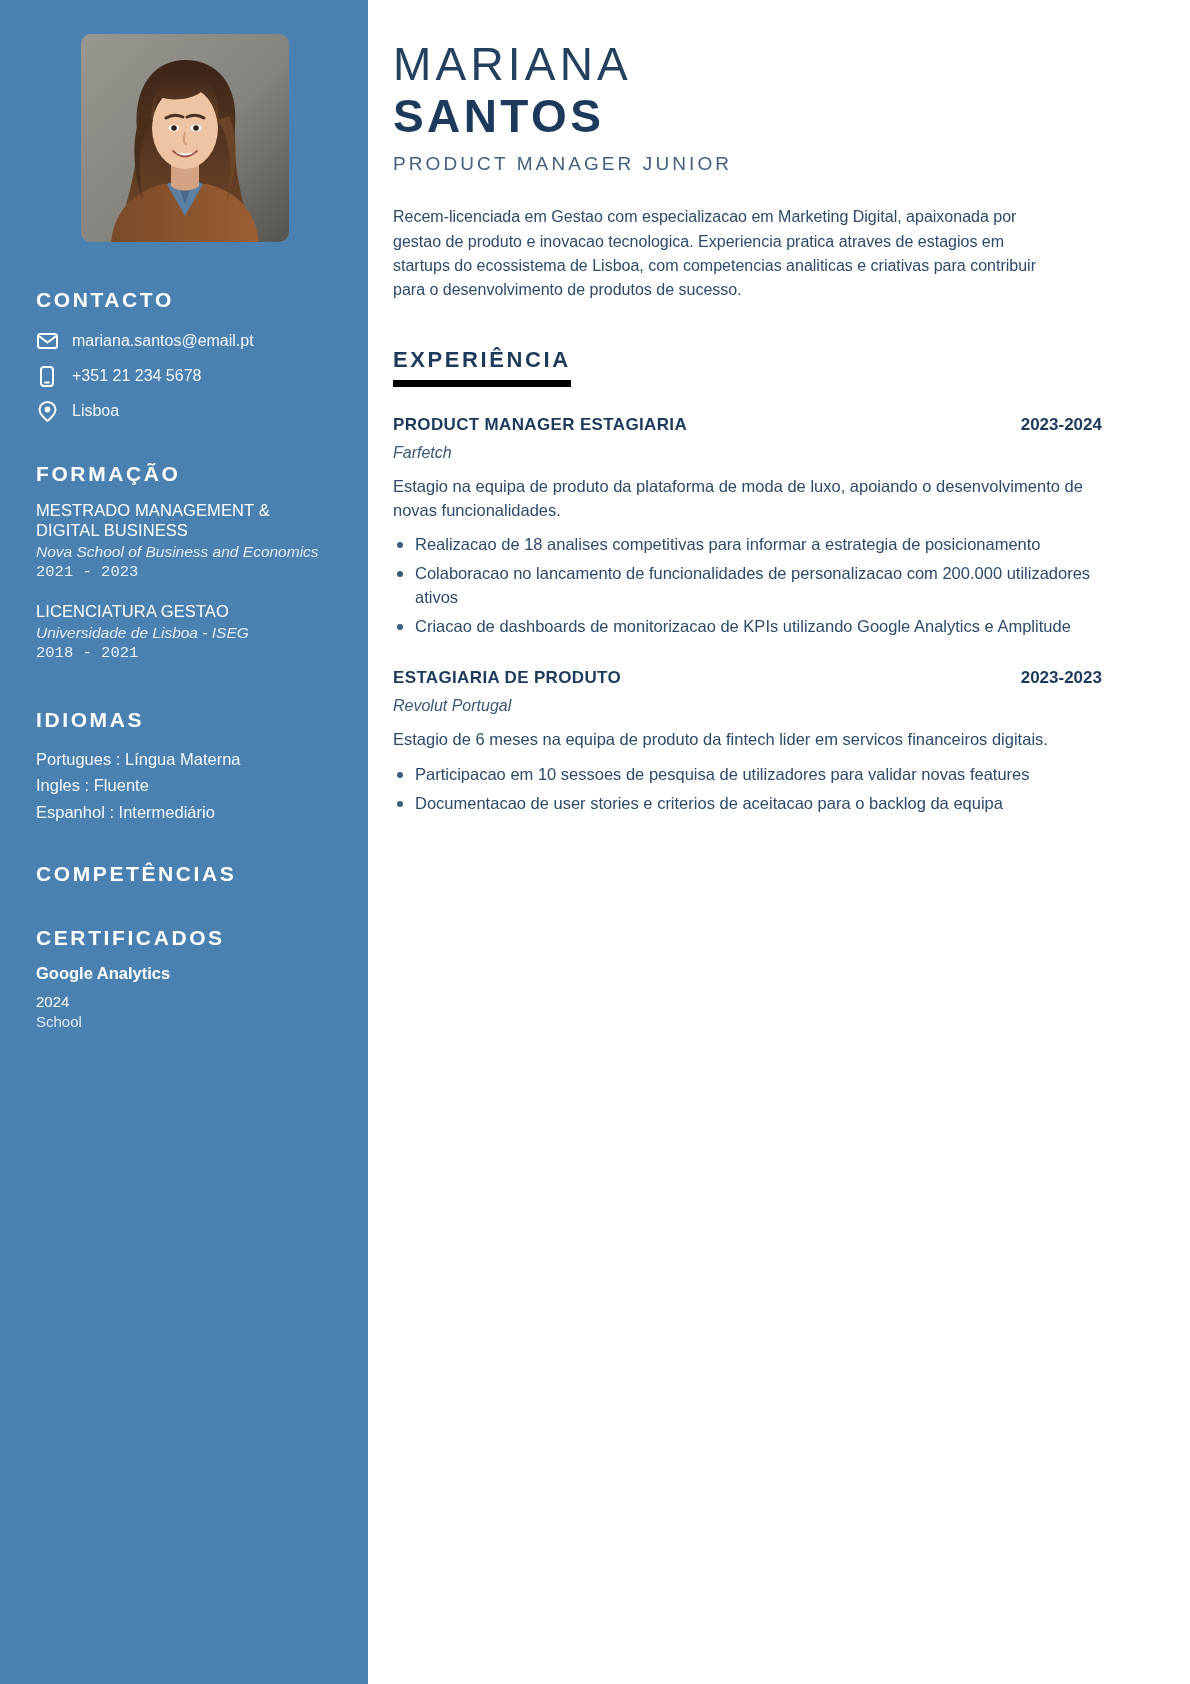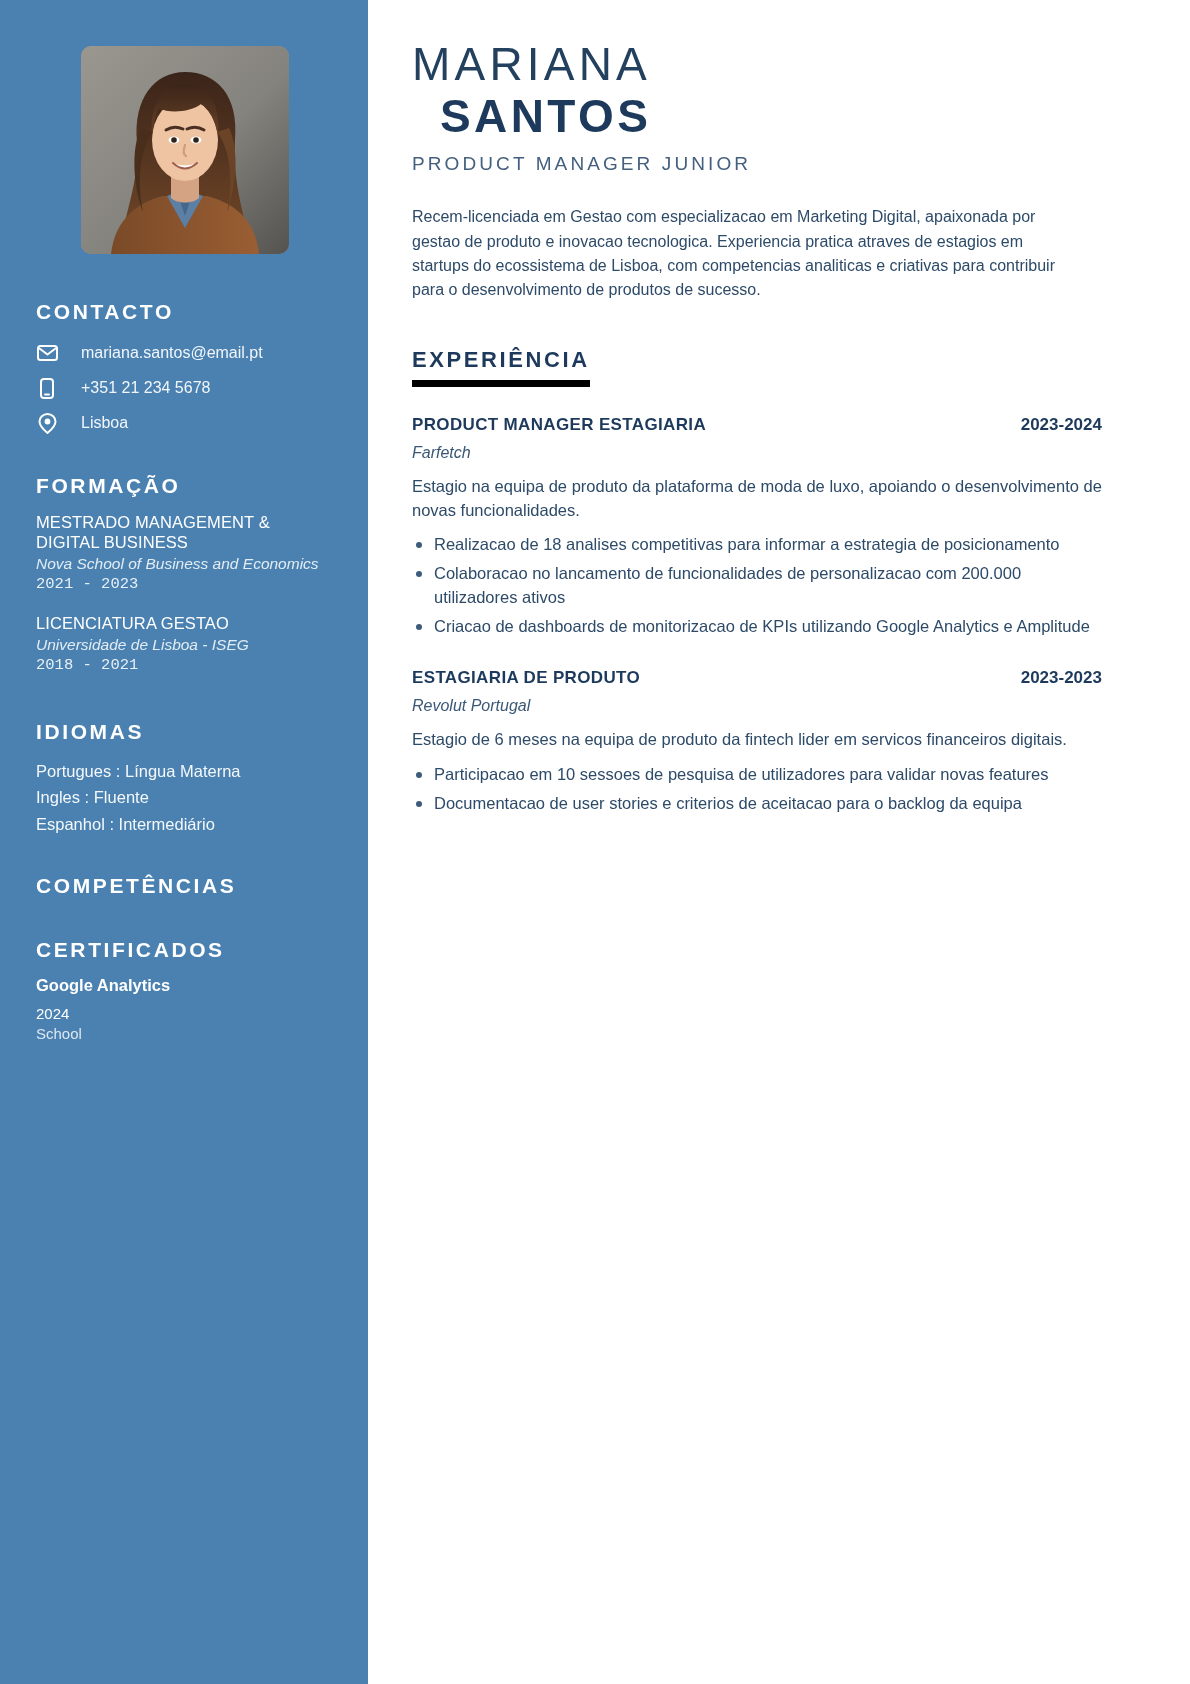--- a/index.html
+++ b/index.html
@@ -23,21 +23,21 @@
     display: flex;
     overflow: hidden;
   }
 
   
   .sidebar {
     width: 368px;
     min-width: 368px;
     background: #4a81b0;
     color: #ffffff;
-    padding: 46px 34px 40px 36px;
+    padding: 34px 34px 40px 36px;
     position: relative;
   }
 
   .photo-wrap {
     display: flex;
     justify-content: center;
     margin-bottom: 46px;
   }
 
   .photo {
@@ -59,21 +59,21 @@
     color: #ffffff;
   }
 
   .side-h.tight { margin-bottom: 14px; }
 
   
   .contact-list { margin-bottom: 40px; }
   .contact-row {
     display: flex;
     align-items: center;
-    gap: 23px;
+    gap: 14px;
     margin-bottom: 13px;
     font-size: 16px;
     color: #f2f6fa;
   }
   .c-icon {
     width: 22px;
     min-width: 22px;
     height: 22px;
     display: flex;
     align-items: center;
@@ -138,39 +138,38 @@
   }
   .cert-issuer {
     font-size: 15px;
     color: #dde8f1;
     margin-top: 3px;
   }
 
   
   .main {
     flex: 1;
-    padding: 40px 88px 40px 44px;
+    padding: 40px 88px 40px 25px;
     color: #23415f;
   }
 
   .name-first {
     font-size: 46px;
     font-weight: 400;
     letter-spacing: 4.2px;
     color: #23405e;
     line-height: 1.08;
   }
   .name-last {
     font-size: 46px;
     font-weight: 700;
     letter-spacing: 3.4px;
     color: #1d3a5c;
     line-height: 1.08;
     margin-top: 2px;
-    margin-left: 28px;
   }
   .job-title {
     font-size: 19px;
     font-weight: 400;
     letter-spacing: 3.1px;
     color: #44607e;
     margin-top: 12px;
   }
 
   .summary {

